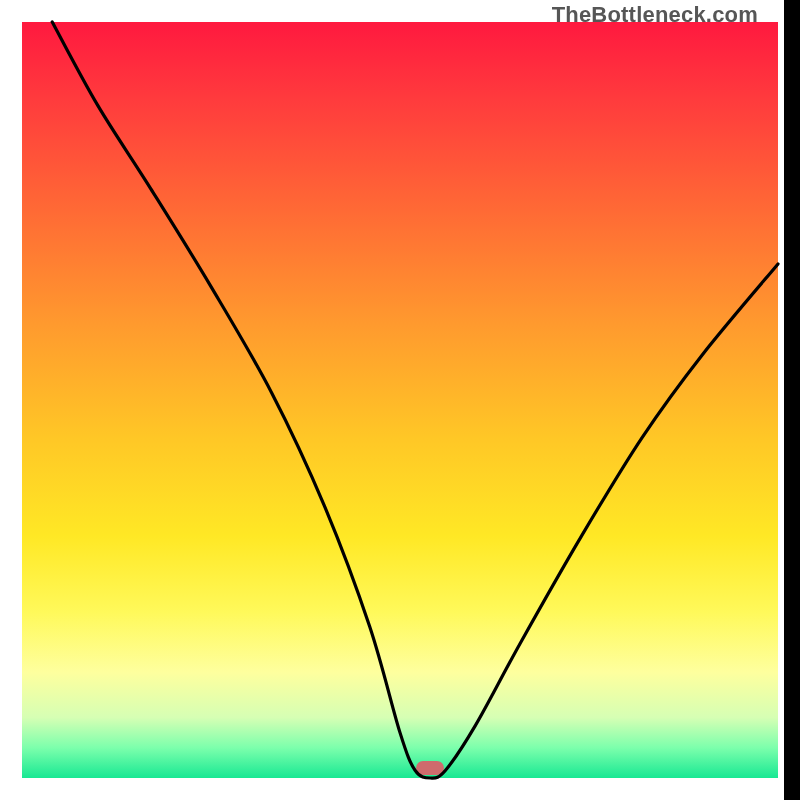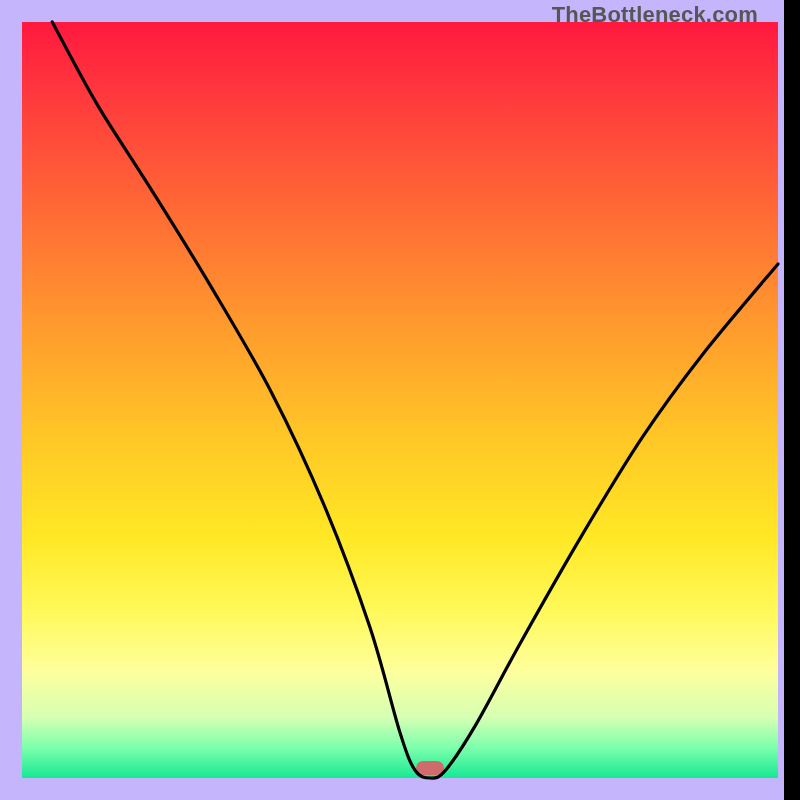--- a/index.html
+++ b/index.html
@@ -1,16 +1,16 @@
 <!DOCTYPE html>
 <html><head>
 <meta charset="utf-8">
 <style>
   html,body{margin:0;padding:0;width:800px;height:800px;overflow:hidden;background:#000;}
-  .frame{position:absolute;left:0;top:0;width:784px;height:800px;background:#c4b5fd;}
+  .frame{position:absolute;left:0;top:0;width:784px;height:800px;background:#ffffff;}
   .plot{
     position:absolute;
     left:22px;top:22px;width:756px;height:756px;
     background:linear-gradient(to bottom,
       #ff193f 0%,
       #ff3a3d 10%,
       #ff6a35 25%,
       #ff9a2e 40%,
       #ffc726 55%,
       #ffe825 68%,

